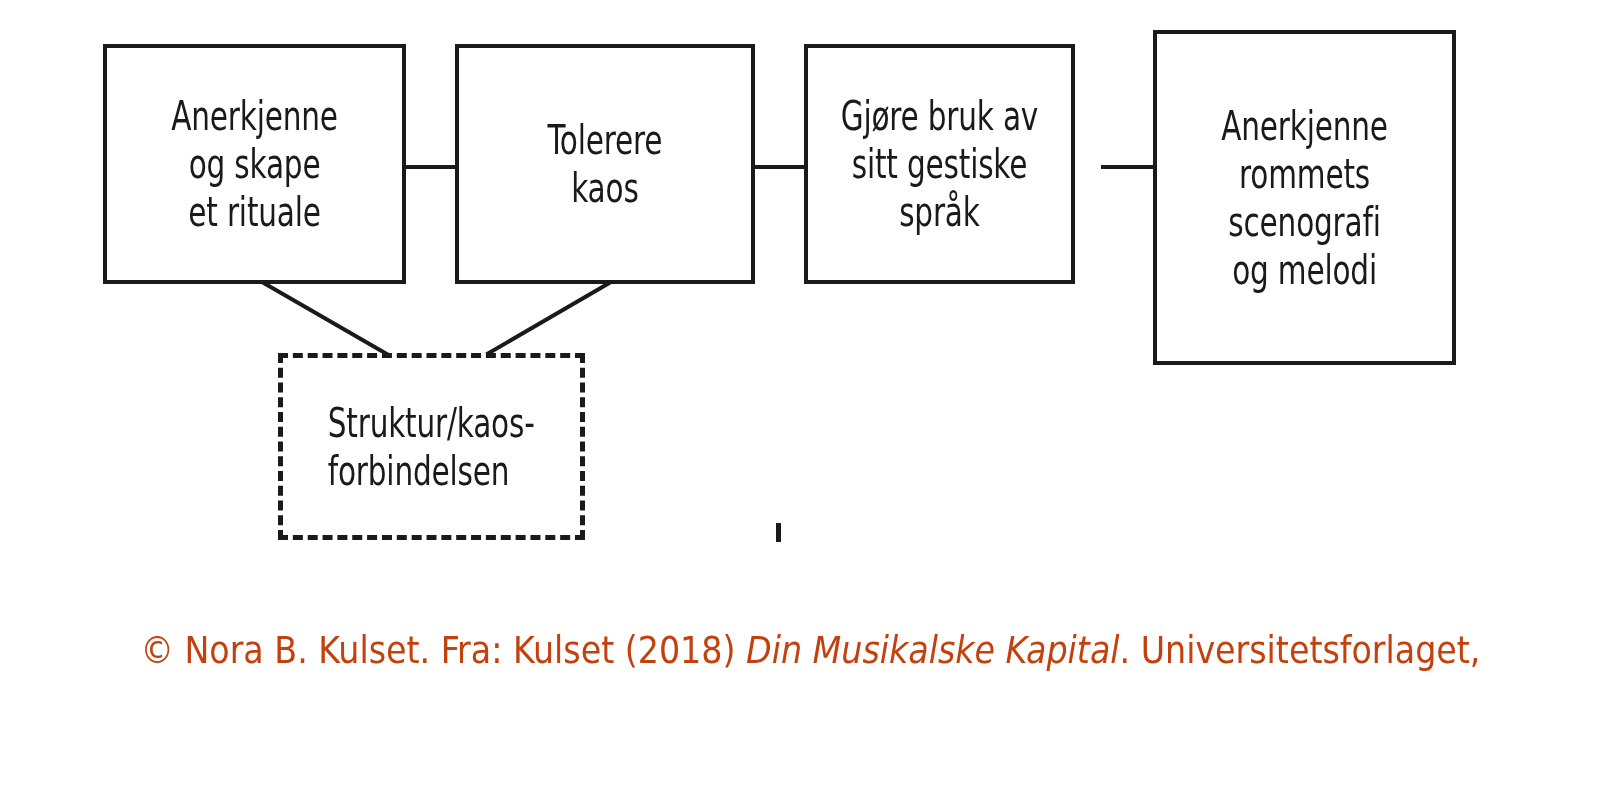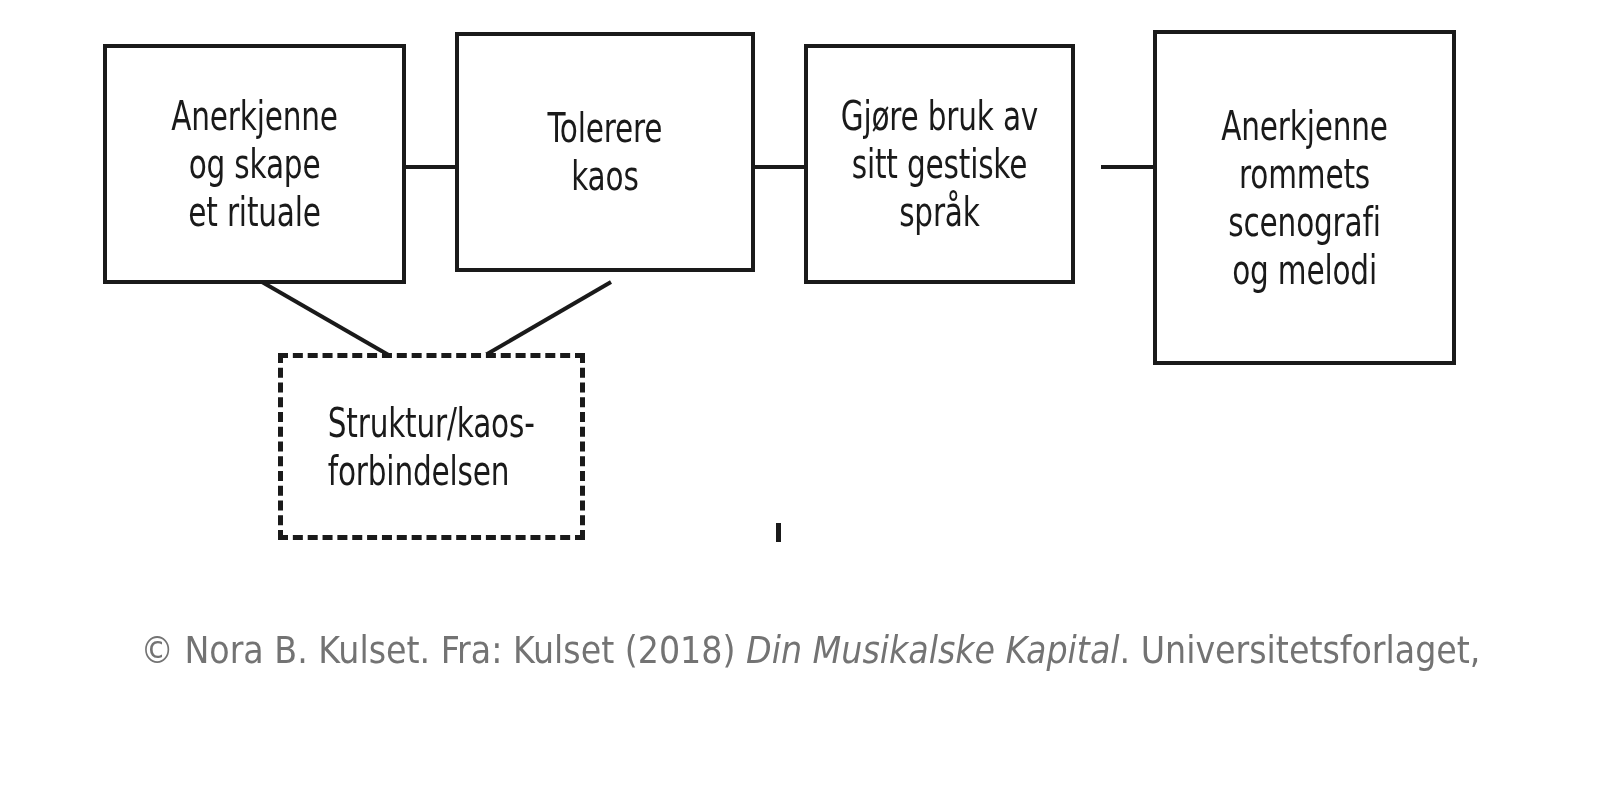--- a/index.html
+++ b/index.html
@@ -75,21 +75,21 @@
 
   
   .caption {
     position: absolute;
     left: 0;
     width: 1621px;
     text-align: center;
     font-family: "DejaVu Sans Condensed", "Liberation Sans Narrow", "Liberation Sans", sans-serif;
     font-size: 37px;
     line-height: 1.35;
-    color: #737373;
+    color: #c2410c;
   }
   .caption-line { display: block; white-space: pre; }
   .caption em { font-style: italic; }
 </style>
 </head>
 <body>
 
 <div id="canvas">
 
   <div class="connector" style="left:403px; top:165px; width:54px;"></div>
@@ -100,21 +100,21 @@
     <line x1="262" y1="282" x2="392" y2="357" stroke="#1a1a1a" stroke-width="4"></line>
     <line x1="611" y1="282" x2="482" y2="357" stroke="#1a1a1a" stroke-width="4"></line>
   </svg>
 
   <div class="node" style="left:103px; top:44px; width:303px; height:240px;">
     <span class="node-label">Anerkjenne
 og skape
 et rituale</span>
   </div>
 
-  <div class="node" style="left:455px; top:32px; width:300px; height:240px;justify-content:center;">
+  <div class="node" style="left:455px; top:44px; width:300px; height:240px;justify-content:center;">
     <span class="node-label">Tolerere
 kaos</span>
   </div>
 
   <div class="node" style="left:804px; top:44px; width:271px; height:240px;">
     <span class="node-label">Gjøre bruk av
 sitt gestiske
 språk</span>
   </div>
 

